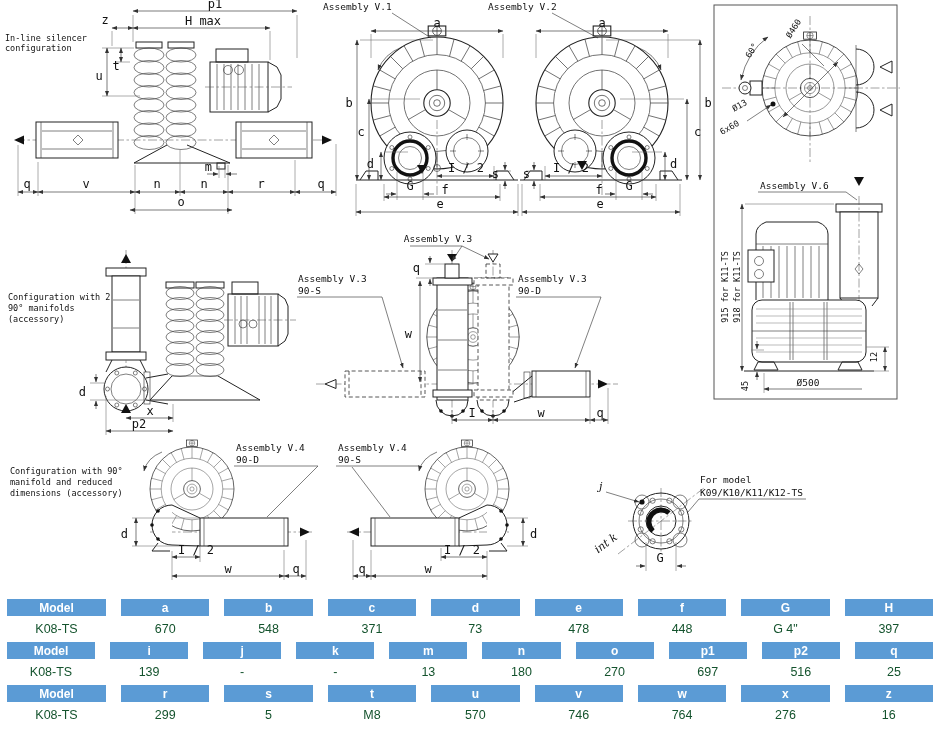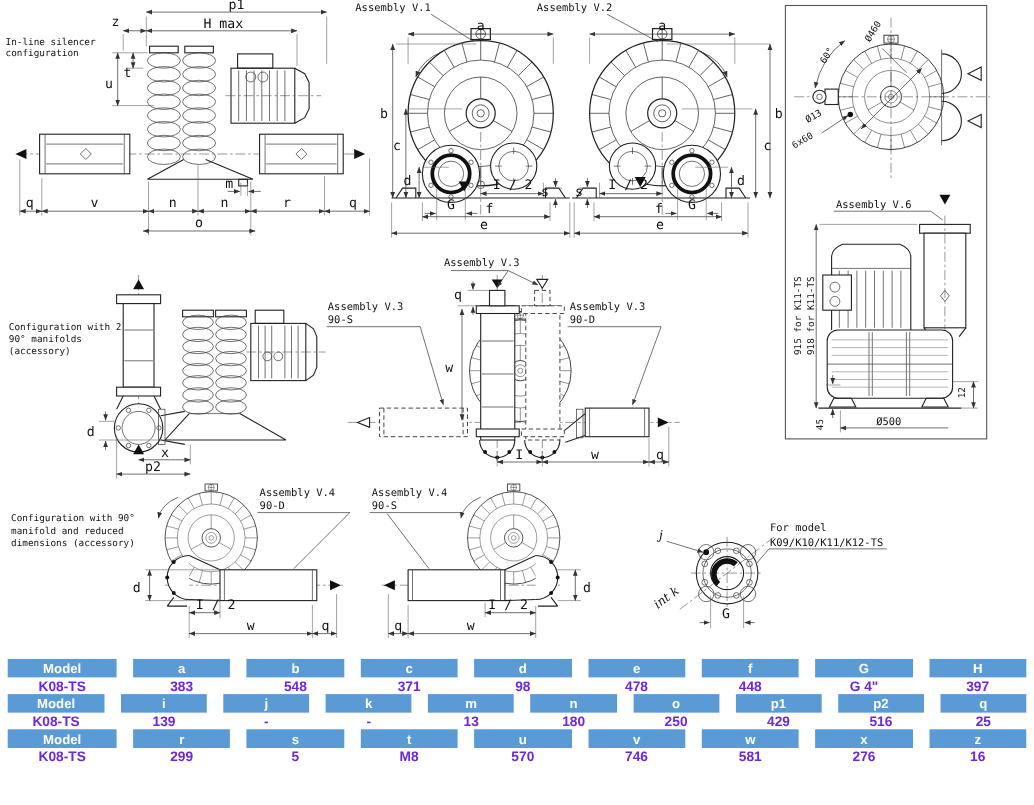--- a/index.html
+++ b/index.html
@@ -27,21 +27,21 @@
   .cap{font:8.5px "DejaVu Sans Mono",monospace;}
   .nt{font:8.5px "DejaVu Sans Mono",monospace;}
   .it{font:italic 11px "DejaVu Serif",serif;}
   
   .dtable{position:absolute;top:599px;left:0;width:940px;box-sizing:border-box;padding:0 7px;}
   .trow{display:grid;gap:15px;}
   .row9{grid-template-columns:99px repeat(8,1fr);}
   .row10{grid-template-columns:88px repeat(9,1fr);}
   .cell{display:flex;align-items:center;justify-content:center;font-family:"Liberation Sans",sans-serif;}
   .hd{background:#5b9bd5;color:#fff;font-weight:bold;font-size:12px;height:17px;}
-  .dt{color:#6d28d9;font-size:12.5px;height:15px;background:#fff;font-weight:bold;}
+  .dt{color:#14532d;font-size:12.5px;height:26px;background:#fff;}
 </style>
 </head>
 <body>
 
 <div class="page">
 <svg class="draw" width="940" height="598" viewBox="0 0 940 598">
   <defs>
     <marker id="mA" viewBox="0 0 10 10" refX="8.5" refY="5" markerWidth="9" markerHeight="9" orient="auto-start-reverse">
       <path d="M0,1.6 L9,5 L0,8.4 Z" fill="#333"></path>
     </marker>
@@ -506,24 +506,24 @@
     <div class="cell hd">b</div>
     <div class="cell hd">c</div>
     <div class="cell hd">d</div>
     <div class="cell hd">e</div>
     <div class="cell hd">f</div>
     <div class="cell hd">G</div>
     <div class="cell hd">H</div>
   </div>
   <div class="trow row9">
     <div class="cell dt">K08-TS</div>
-    <div class="cell dt">383</div>
+    <div class="cell dt">670</div>
     <div class="cell dt">548</div>
     <div class="cell dt">371</div>
-    <div class="cell dt">98</div>
+    <div class="cell dt">73</div>
     <div class="cell dt">478</div>
     <div class="cell dt">448</div>
     <div class="cell dt">G 4"</div>
     <div class="cell dt">397</div>
   </div>
   <div class="trow row10">
     <div class="cell hd">Model</div>
     <div class="cell hd">i</div>
     <div class="cell hd">j</div>
     <div class="cell hd">k</div>
@@ -534,22 +534,22 @@
     <div class="cell hd">p2</div>
     <div class="cell hd">q</div>
   </div>
   <div class="trow row10">
     <div class="cell dt">K08-TS</div>
     <div class="cell dt">139</div>
     <div class="cell dt">-</div>
     <div class="cell dt">-</div>
     <div class="cell dt">13</div>
     <div class="cell dt">180</div>
-    <div class="cell dt">250</div>
-    <div class="cell dt">429</div>
+    <div class="cell dt">270</div>
+    <div class="cell dt">697</div>
     <div class="cell dt">516</div>
     <div class="cell dt">25</div>
   </div>
   <div class="trow row9">
     <div class="cell hd">Model</div>
     <div class="cell hd">r</div>
     <div class="cell hd">s</div>
     <div class="cell hd">t</div>
     <div class="cell hd">u</div>
     <div class="cell hd">v</div>
@@ -557,18 +557,18 @@
     <div class="cell hd">x</div>
     <div class="cell hd">z</div>
   </div>
   <div class="trow row9">
     <div class="cell dt">K08-TS</div>
     <div class="cell dt">299</div>
     <div class="cell dt">5</div>
     <div class="cell dt">M8</div>
     <div class="cell dt">570</div>
     <div class="cell dt">746</div>
-    <div class="cell dt">581</div>
+    <div class="cell dt">764</div>
     <div class="cell dt">276</div>
     <div class="cell dt">16</div>
   </div>
 </div>
 </div>
 
 </body></html>

